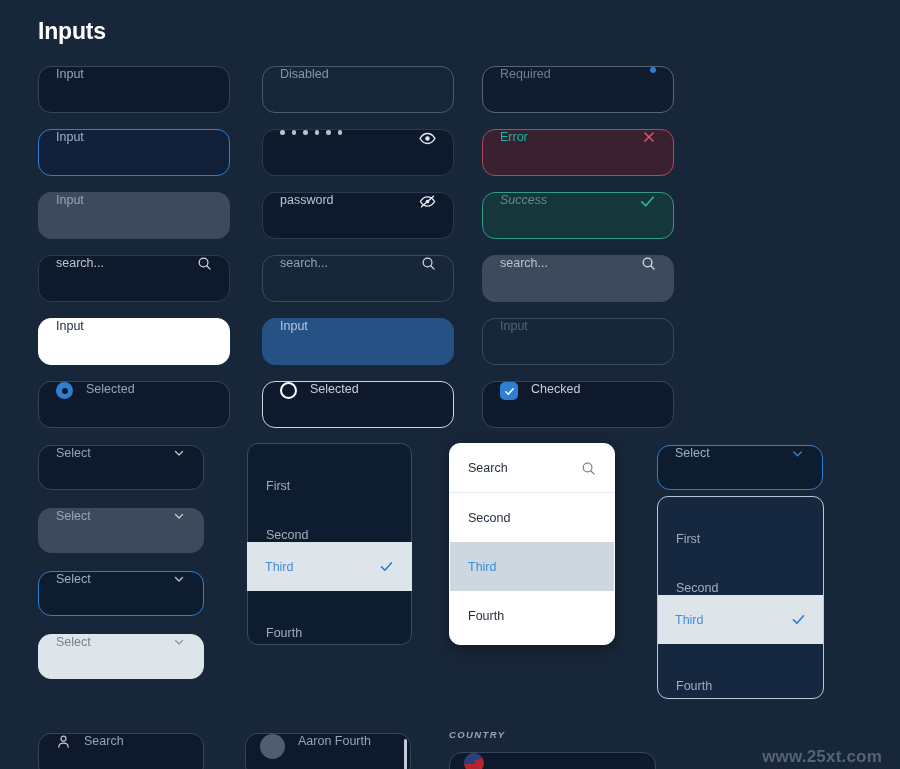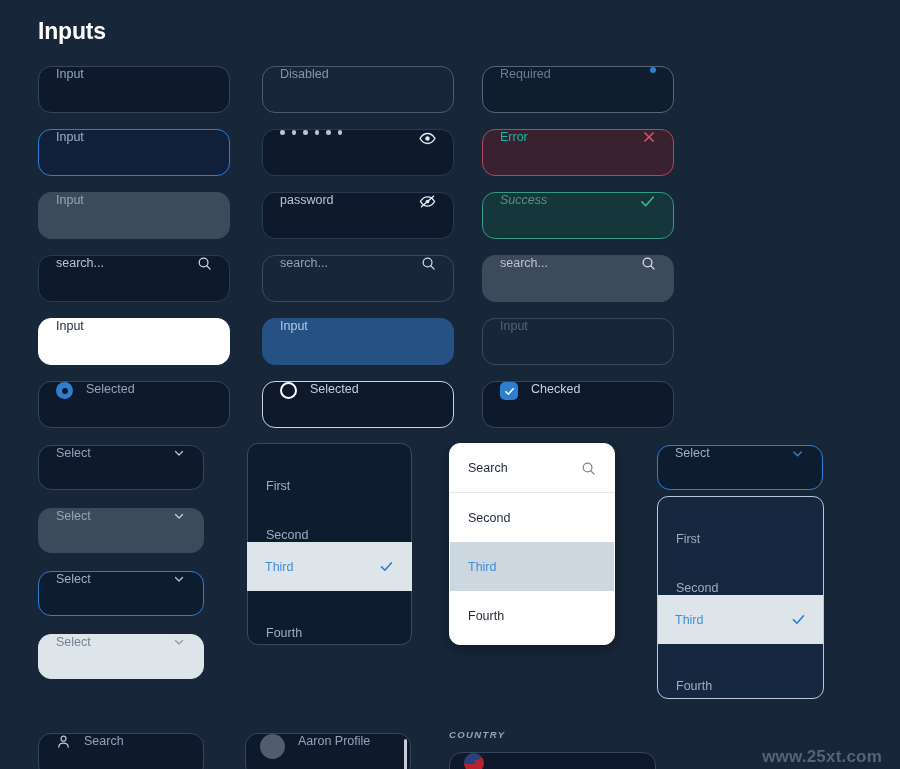--- a/index.html
+++ b/index.html
@@ -392,21 +392,21 @@
       <svg width="15" height="15" viewBox="0 0 24 24" fill="none" stroke="#c0cad7" stroke-width="1.9" stroke-linecap="round">
           <circle cx="12" cy="7.5" r="4"></circle>
           <path d="M4.5 21c0-4.2 3.4-6.5 7.5-6.5S19.5 16.8 19.5 21"></path>
         </svg>
     </span>
     <span class="ctl-label">Search</span>
   </div>
 
   <div class="fld v-dark" style="left:245px;top:733px;width:166px;height:45px;padding:0 14px;">
     <span class="avatar-circle"></span>
-    <span class="ctl-label">Aaron Profile</span>
+    <span class="ctl-label">Aaron Fourth</span>
   </div>
   <div class="scrollbar" style="left:404px;top:739px;height:34px;"></div>
 
   <div class="country-label" style="left:449px;top:729px;font-style:italic;">COUNTRY</div>
 
   <div class="fld v-dark" style="left:449px;top:752px;width:207px;height:45px;padding:0 14px;">
     <span class="flag"></span>
   </div>
 
   <div class="watermark">www.25xt.com</div>

